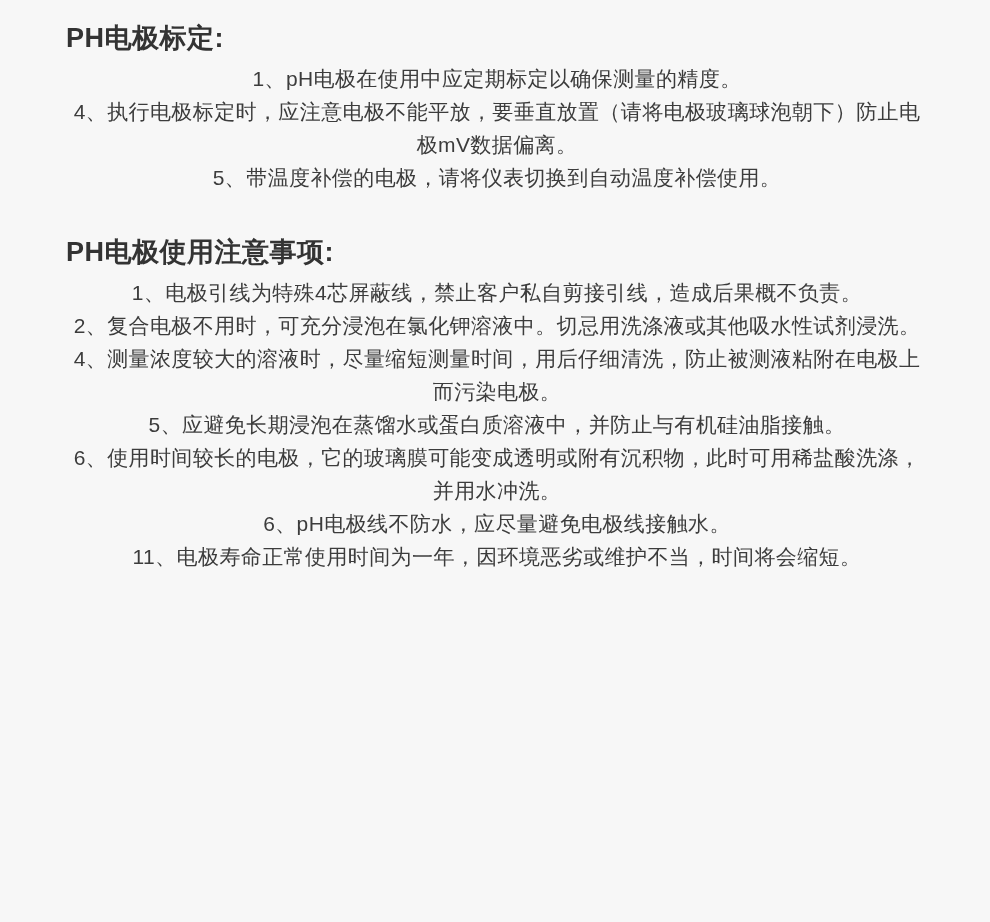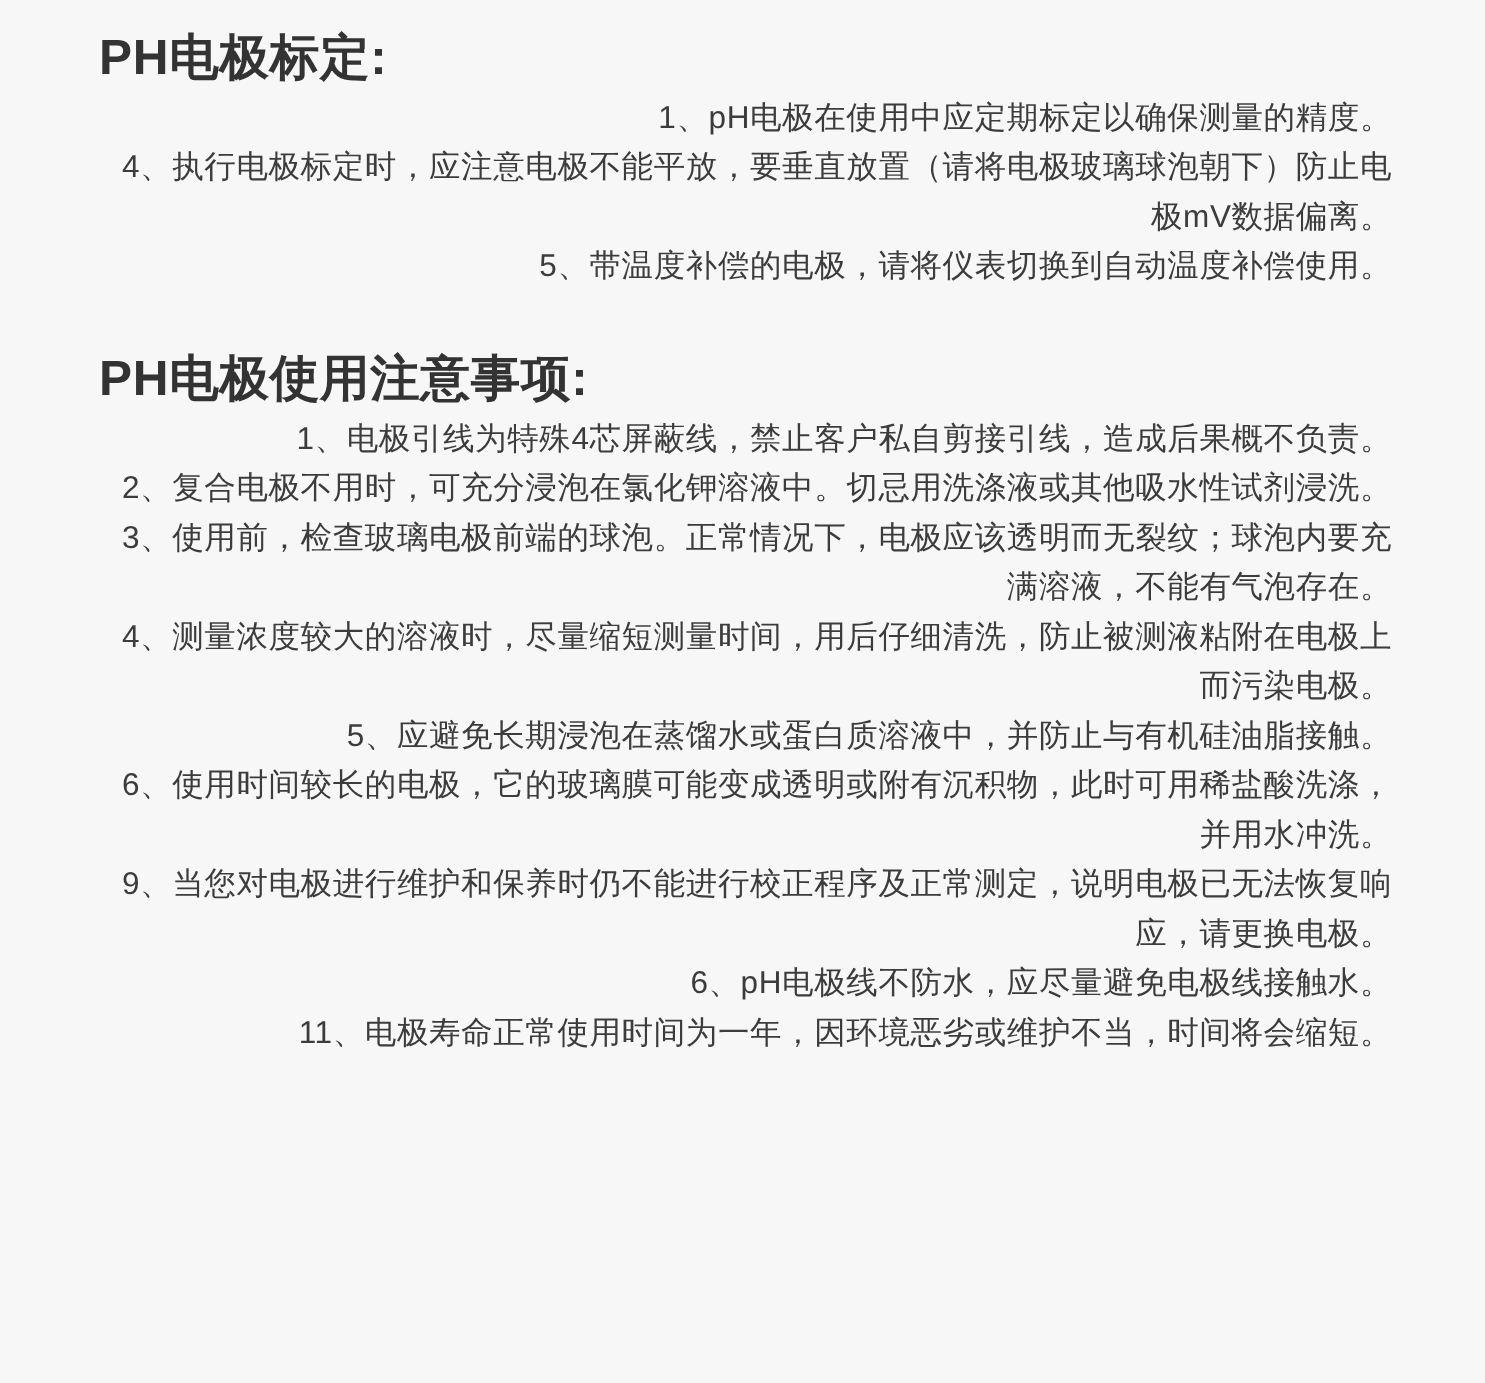--- a/index.html
+++ b/index.html
@@ -17,53 +17,51 @@
     overflow: hidden;
   }
   section.doc-section {
     margin: 0 0 14px 0;
   }
   section.doc-section + section.doc-section {
     margin-top: 40px;
   }
   h2.section-title {
     margin: 0 0 6px 0;
-    font-size: 33px;
+    font-size: 27px;
     line-height: 36px;
     font-weight: 700;
     color: #333333;
     letter-spacing: 0.5px;
   }
   p.list-item {
     margin: 0;
     font-size: 21px;
     line-height: 33px;
     font-weight: 500;
     color: #3c3c3c;
     letter-spacing: 0.4px;
-    text-align: right;
+    text-align: center;
   }
 </style>
 </head>
 <body>
 
 <div class="page">
   <div>
       <section class="doc-section">
         <h2 class="section-title">PH电极标定:</h2>
         <p class="list-item">1、pH电极在使用中应定期标定以确保测量的精度。</p>
         <p class="list-item">4、执行电极标定时，应注意电极不能平放，要垂直放置（请将电极玻璃球泡朝下）防止电极mV数据偏离。</p>
         <p class="list-item">5、带温度补偿的电极，请将仪表切换到自动温度补偿使用。</p>
       </section>
       <section class="doc-section">
         <h2 class="section-title">PH电极使用注意事项:</h2>
         <p class="list-item">1、电极引线为特殊4芯屏蔽线，禁止客户私自剪接引线，造成后果概不负责。</p>
         <p class="list-item">2、复合电极不用时，可充分浸泡在氯化钾溶液中。切忌用洗涤液或其他吸水性试剂浸洗。</p>
-        <p class="list-item">3、使用前，检查玻璃电极前端的球泡。正常情况下，电极应该透明而无裂纹；球泡内要充满溶液，不能有气泡存在。</p>
         <p class="list-item">4、测量浓度较大的溶液时，尽量缩短测量时间，用后仔细清洗，防止被测液粘附在电极上而污染电极。</p>
         <p class="list-item">5、应避免长期浸泡在蒸馏水或蛋白质溶液中，并防止与有机硅油脂接触。</p>
         <p class="list-item">6、使用时间较长的电极，它的玻璃膜可能变成透明或附有沉积物，此时可用稀盐酸洗涤，并用水冲洗。</p>
-        <p class="list-item">9、当您对电极进行维护和保养时仍不能进行校正程序及正常测定，说明电极已无法恢复响应，请更换电极。</p>
         <p class="list-item">6、pH电极线不防水，应尽量避免电极线接触水。</p>
         <p class="list-item">11、电极寿命正常使用时间为一年，因环境恶劣或维护不当，时间将会缩短。</p>
       </section>
     </div>
 </div>
 
 </body></html>

